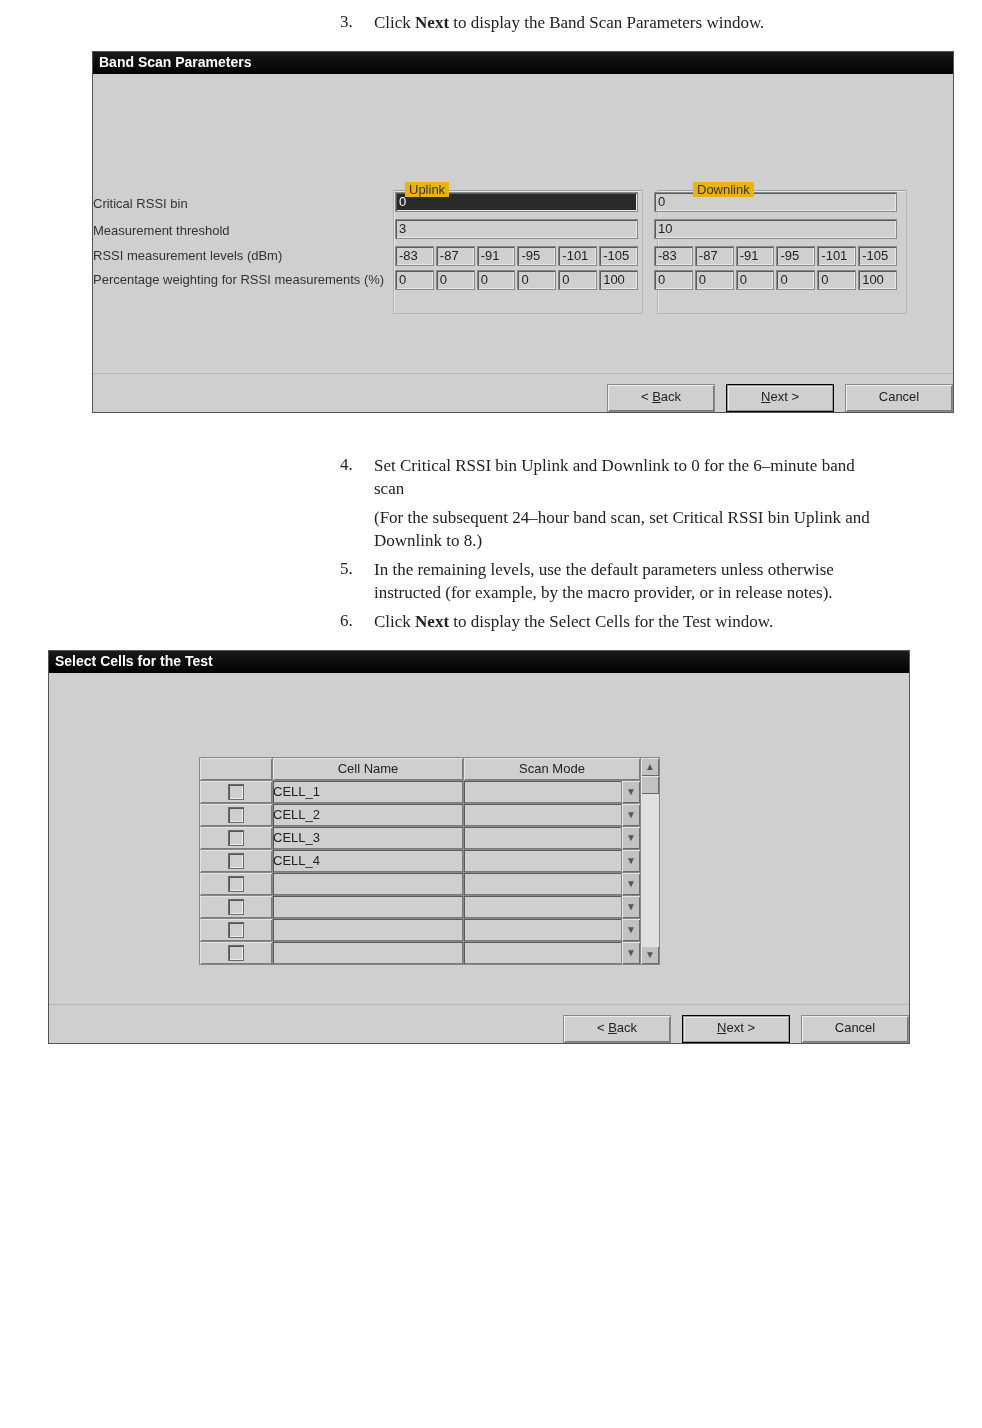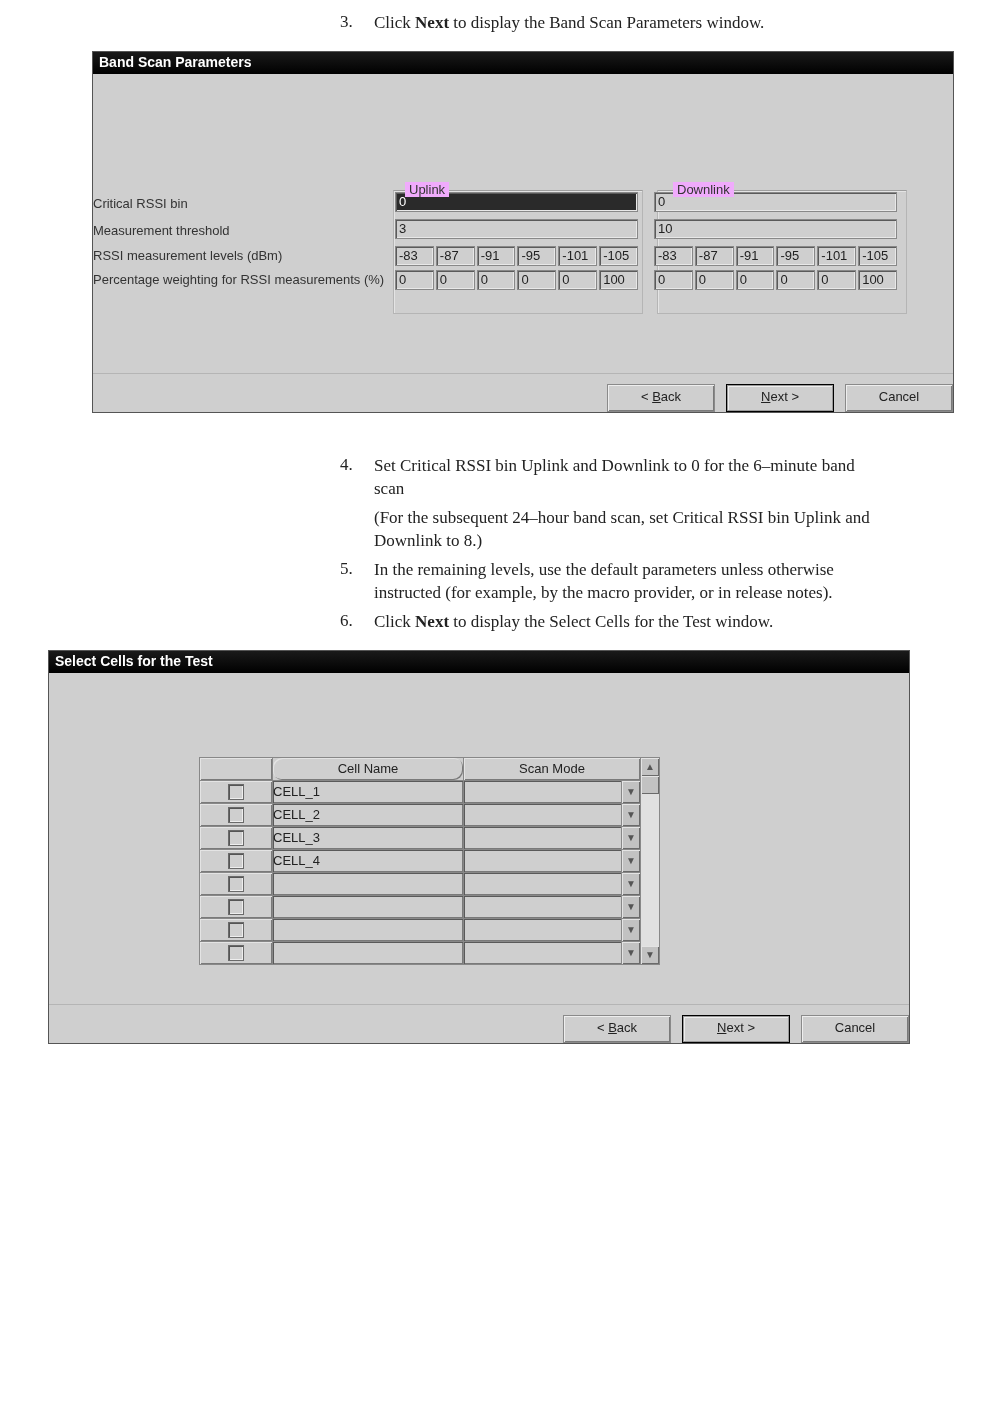--- a/index.html
+++ b/index.html
@@ -83,21 +83,21 @@
     grid-template-columns: 302px 243px 16px 243px;
     row-gap: 4px;
     align-items: center;
   }
   .bsp-labelcell { padding-right: 4px; color: #333; }
   .row-inputs { display: grid; grid-template-columns: repeat(6, 1fr); gap: 2px; }
   .row-single .inp { width: 100%; }
 
   .fieldset-label {
     position: absolute; top: 108px; font-size: 13px; color: #333;
-    background: #f0abfc; padding: 0 4px; z-index: 2;
+    background: #eab308; padding: 0 4px; z-index: 2;
   }
   .fieldset-box {
     position: absolute; top: 116px; height: 122px;
     border: 1px solid #b5b5b5; border-top-color: #9e9e9e;
     box-shadow: inset 1px 1px 0 #e4e4e4;
     z-index: 0;
   }
   .bsp-grid > * { z-index: 1; }
 
   .inp {
@@ -126,21 +126,21 @@
     font-family: Tahoma, Arial, sans-serif; font-size: 13px; color: #222;
   }
   table.sct th, table.sct td {
     border: 1px solid #888;
     box-shadow: inset 1px 1px 0 #e4e4e4, inset -1px -1px 0 #7a7a7a;
     background: #cfcfcf;
     height: 22px; padding: 0;
   }
   table.sct th { font-weight: normal; text-align: center; }
   .sct-col-chk  { width: 72px; }
-  .sct-col-name { width: 190px; border-radius: 9px; }
+  .sct-col-name { width: 190px; }
   .sct-col-mode { width: 176px; }
 
   .chkbox {
     width: 14px; height: 14px; margin: 0 auto;
     border: 1px solid #6a6a6a;
     box-shadow: inset 1px 1px 0 #555, inset -1px -1px 0 #eee;
     background: #cfcfcf;
   }
   .cell-text { padding: 0 0; height: 100%; display: flex; align-items: center;
                box-shadow: inset 1px 1px 0 #5a5a5a; }
@@ -186,21 +186,21 @@
     </div>
   </div>
 
   <div class="dialog">
     <div class="dialog-titlebar">Band Scan Parameters</div>
     <div class="dialog-body bsp-body">
 
       <div class="fieldset-box" style="left:300px; width:248px;"></div>
       <div class="fieldset-label" style="left:312px;">Uplink</div>
       <div class="fieldset-box" style="left:564px; width:248px;"></div>
-      <div class="fieldset-label" style="left:580px;text-align:right;">Downlink</div>
+      <div class="fieldset-label" style="left:600px;text-align:right;">Downlink</div>
 
       <div class="bsp-grid">
 
         <div class="bsp-labelcell">Critical RSSI bin</div>
         <div class="row-single"><span class="inp selected">0</span></div>
         <div></div>
         <div class="row-single"><span class="inp">0</span></div>
 
         <div class="bsp-labelcell">Measurement threshold</div>
         <div class="row-single"><span class="inp">3</span></div>

